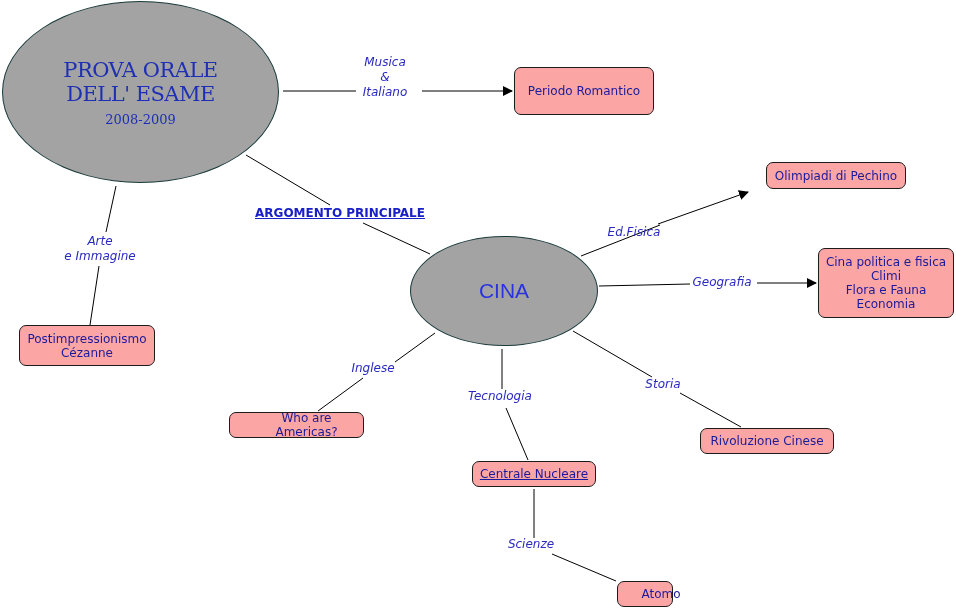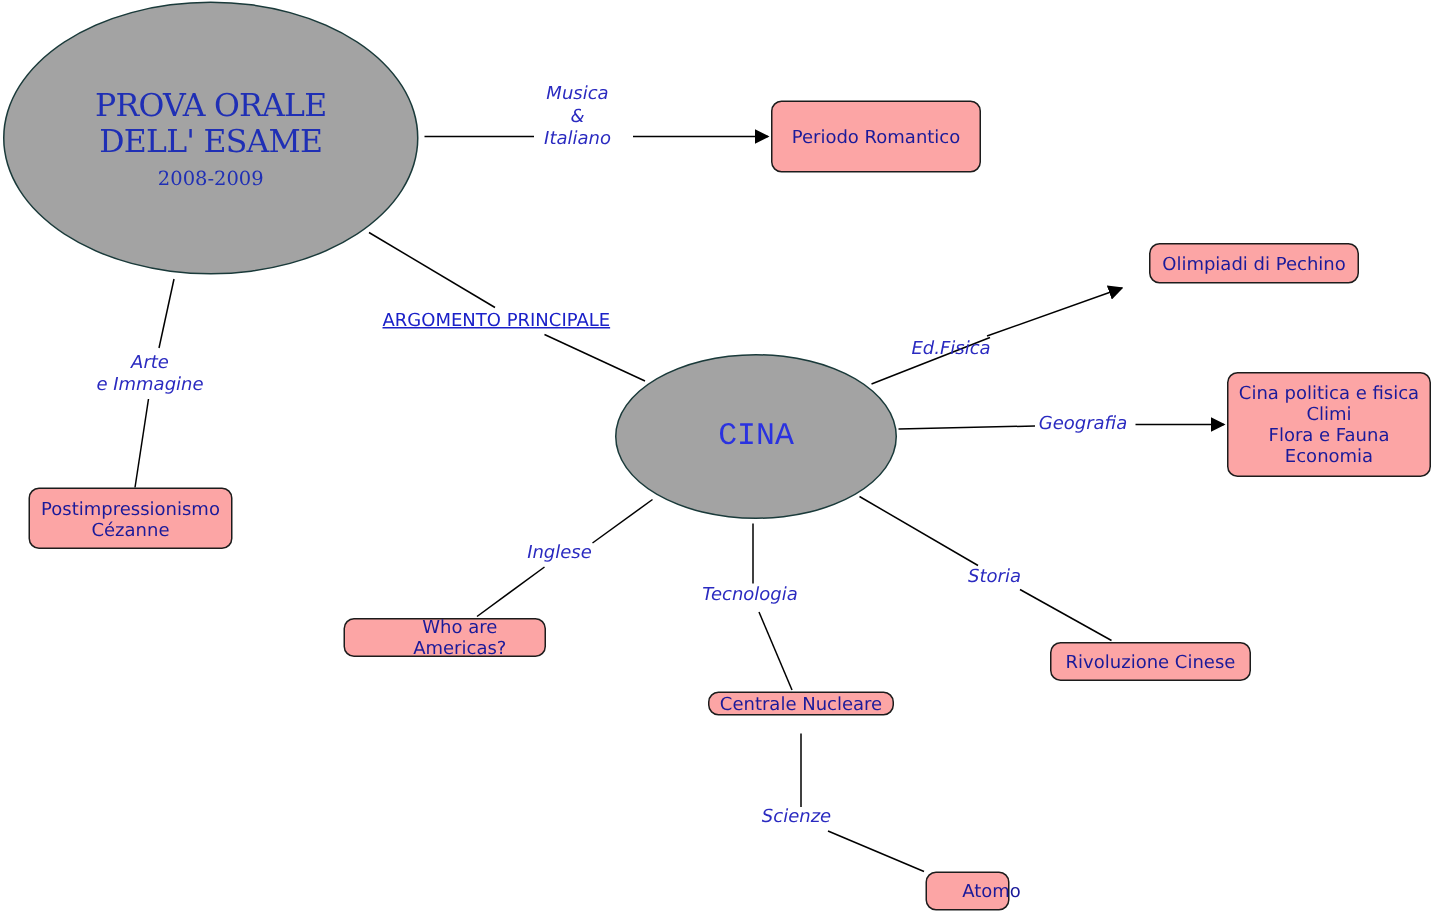--- a/index.html
+++ b/index.html
@@ -7,27 +7,27 @@
          font-family:"DejaVu Sans", "Liberation Sans", sans-serif; }
   #links { position:absolute; left:0; top:0; width:956px; height:609px; }
   .ellipse { position:absolute; background:#a3a3a3; border:1.5px solid #1a3a3a;
              border-radius:50%; box-sizing:border-box; display:flex; flex-direction:column;
              align-items:center; justify-content:center; color:#1a24c8; text-align:center; }
   .main-ellipse { left:2px; top:1px; width:277px; height:182px;
                   font-family:"DejaVu Serif", "Liberation Serif", serif; }
   .main-ellipse .t { font-size:21px; line-height:24px; letter-spacing:-0.5px; color:#1f2fb5; }
   .main-ellipse .y { font-size:13px; margin-top:6px; color:#1f2fb5; }
   .cina-ellipse { left:410px; top:236px; width:188px; height:110px; }
-  .cina-ellipse span { font-family:Liberation Mono, monospace; font-size:21px; color:#2a32e0; }
+  .cina-ellipse span { font-family:Liberation Sans, sans-serif; font-size:21px; color:#2a32e0; }
   .node { position:absolute; background:#fca5a5; border:1.2px solid #1c1c1c; border-radius:7px;
           box-sizing:border-box; color:#1a1a9a; font-size:12px; line-height:14px; text-align:center;
           display:flex; flex-direction:column; align-items:center; justify-content:center; }
   .lbl { position:absolute; color:#2a2ac0; font-style:italic; font-size:12px; line-height:15px;
          text-align:center; white-space:nowrap; transform:translateX(-50%); }
-  .main-link { position:absolute; left:255px; top:206px; color:#1a20c8; font-weight:normal;
+  .main-link { position:absolute; left:255px; top:206px; color:#1a20c8; font-weight:bold;
                font-size:12px; text-decoration:underline; white-space:nowrap; }
 </style>
 </head>
 <body>
 
 <svg id="links" xmlns="http://www.w3.org/2000/svg">
   <defs>
     <marker id="arr" markerWidth="10" markerHeight="10" refX="9" refY="5" orient="auto" markerUnits="userSpaceOnUse">
       <path d="M0,0 L10,5 L0,10 z" fill="#000"></path>
     </marker>
@@ -101,21 +101,21 @@
 </div>
 <div class="node" style="left:818px; top:248px; width:136px; height:70px;">
   <div>Cina politica e fisica</div>
   <div>Climi</div>
   <div>Flora e Fauna</div>
   <div>Economia</div>
 </div>
 <div class="node" style="left:229px; top:412px; width:135px; height:26px;padding-left:20px;">
   <div>Who are Americas?</div>
 </div>
-<div class="node" style="left:472px; top:461px; width:124px; height:16px;">
+<div class="node" style="left:472px; top:461px; width:124px; height:26px;text-decoration:underline;">
   <div>Centrale Nucleare</div>
 </div>
 <div class="node" style="left:700px; top:428px; width:134px; height:26px;">
   <div>Rivoluzione Cinese</div>
 </div>
 <div class="node" style="left:617px; top:581px; width:56px; height:26px;padding-left:32px;">
   <div>Atomo</div>
 </div>
 
 </body></html>

